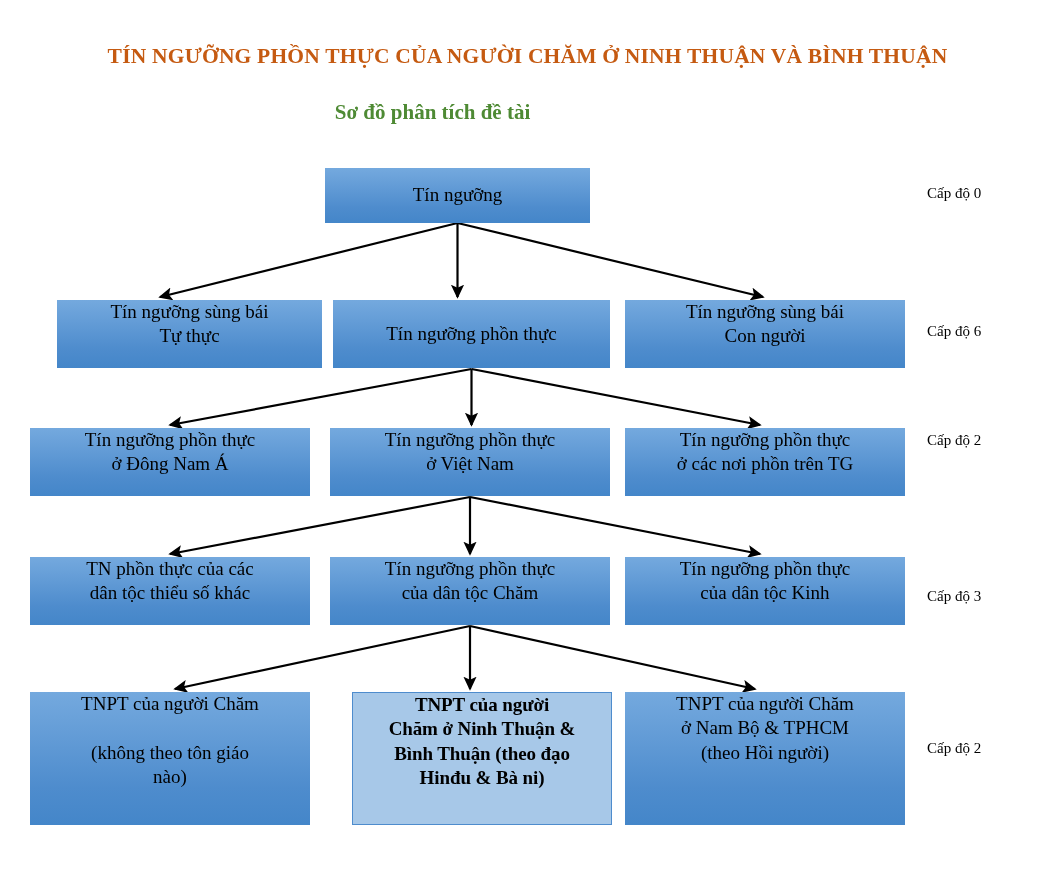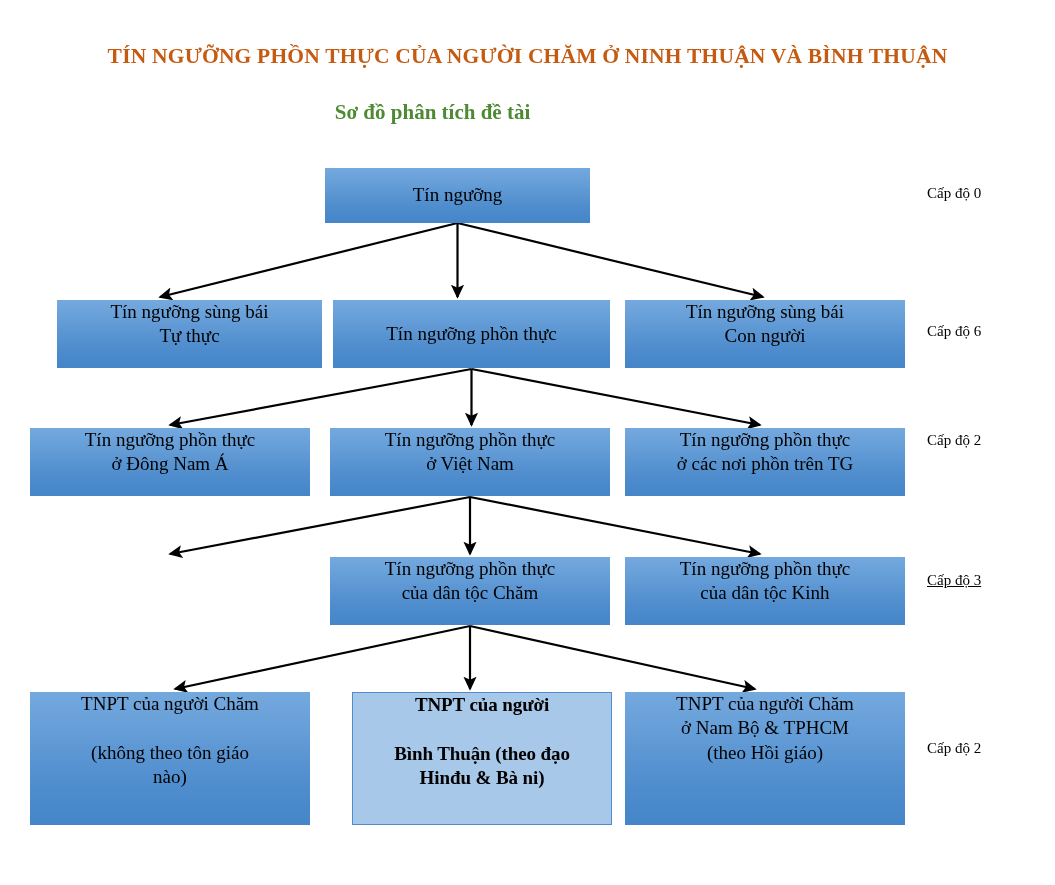--- a/index.html
+++ b/index.html
@@ -155,50 +155,54 @@
   <div class="node" style="left:330px; top:428px; width:280px; height:68px;">
     <span>Tín ngưỡng phồn thực</span><br>
     <span>ở Việt Nam</span>
   </div>
 
   <div class="node" style="left:625px; top:428px; width:280px; height:68px;">
     <span>Tín ngưỡng phồn thực</span><br>
     <span>ở các nơi phồn trên TG</span>
   </div>
 
+  <div class="node" style="left:30px; top:557px; width:280px; height:68px;">
+    <span>TN phồn thực của các</span><br>
+    <span>dân tộc thiểu số khác</span>
+  </div>
 
   <div class="node" style="left:330px; top:557px; width:280px; height:68px;">
     <span>Tín ngưỡng phồn thực</span><br>
     <span>của dân tộc Chăm</span>
   </div>
 
   <div class="node" style="left:625px; top:557px; width:280px; height:68px;">
     <span>Tín ngưỡng phồn thực</span><br>
     <span>của dân tộc Kinh</span>
   </div>
 
   <div class="node" style="left:30px; top:692px; width:280px; height:133px;">
     <span>TNPT của người Chăm</span><br>
     <br>
     <span>(không theo tôn giáo</span><br>
     <span>nào)</span>
   </div>
 
   <div class="node highlight" style="left:352px; top:692px; width:260px; height:133px;">
     <span>TNPT của người</span><br>
-    <br>
+    <span>Chăm ở Ninh Thuận &amp;</span><br>
     <span>Bình Thuận (theo đạo</span><br>
     <span>Hinđu &amp; Bà ni)</span>
   </div>
 
   <div class="node" style="left:625px; top:692px; width:280px; height:133px;">
     <span>TNPT của người Chăm</span><br>
     <span>ở Nam Bộ &amp; TPHCM</span><br>
-    <span>(theo Hồi giáo)</span>
+    <span>(theo Hồi người)</span>
   </div>
 
   <div class="level-label" style="left:927px; top:185px;">Cấp độ 0</div>
   <div class="level-label" style="left:927px; top:323px;">Cấp độ 6</div>
   <div class="level-label" style="left:927px; top:432px;">Cấp độ 2</div>
-  <div class="level-label" style="left:927px; top:572px;text-decoration:underline;">Cấp độ 3</div>
+  <div class="level-label" style="left:927px; top:588px;">Cấp độ 3</div>
   <div class="level-label" style="left:927px; top:740px;">Cấp độ 2</div>
 
 </div>
 
 </body></html>

